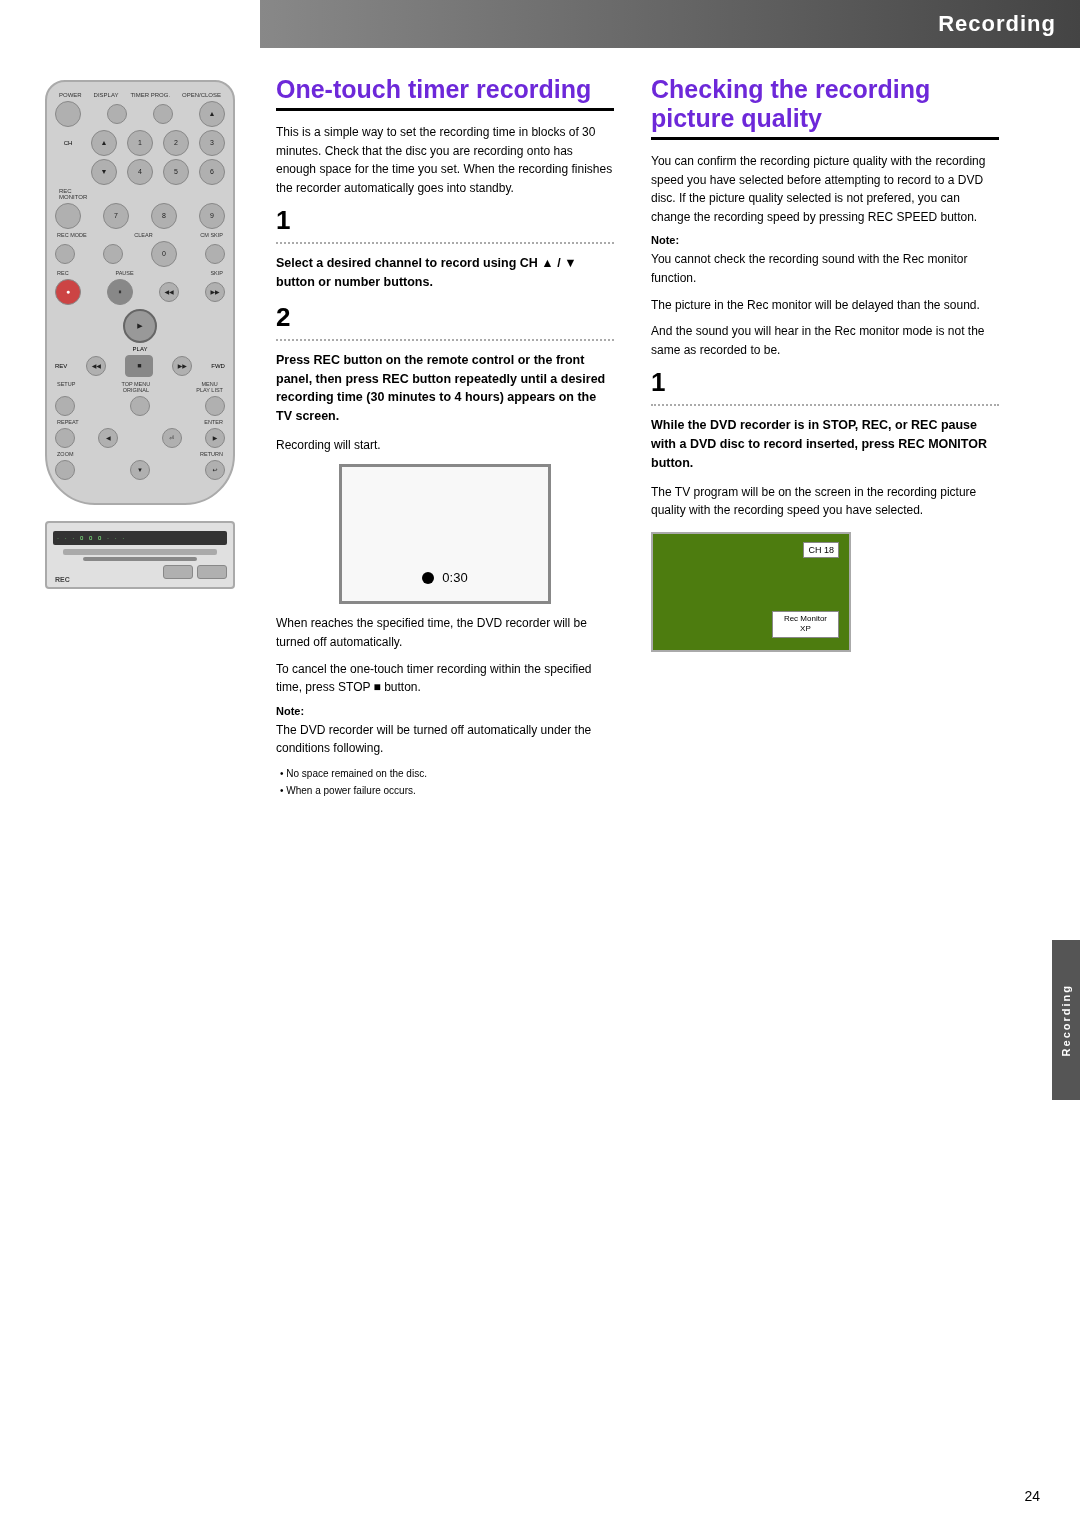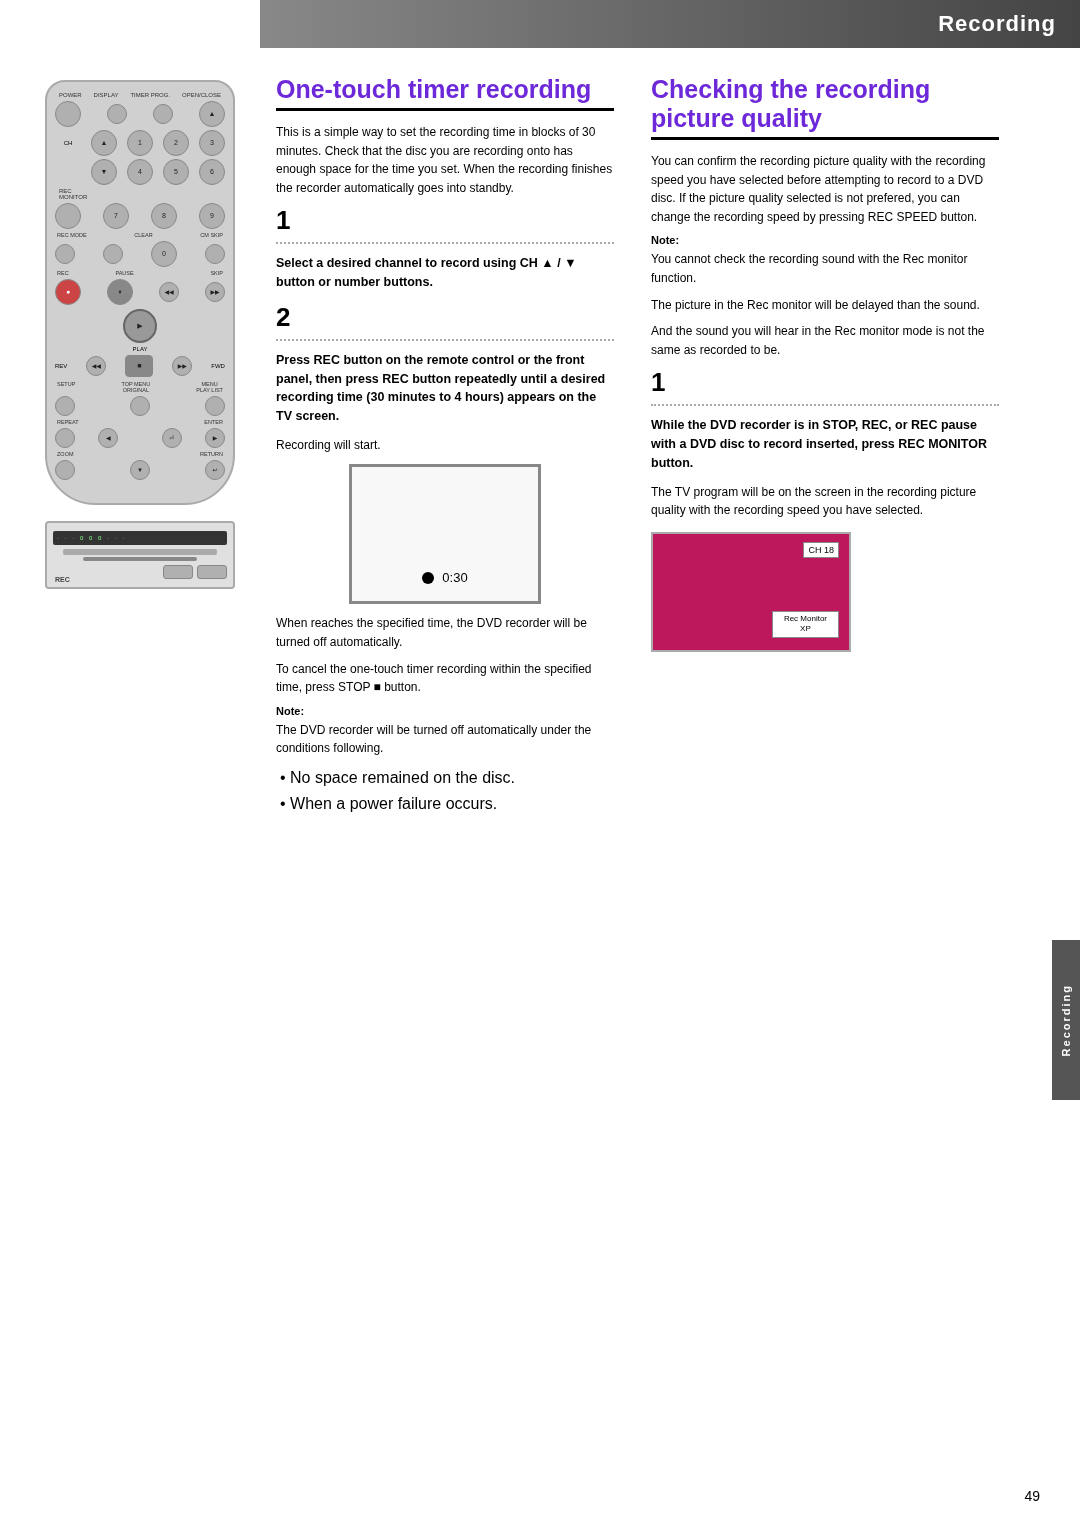--- a/index.html
+++ b/index.html
@@ -246,33 +246,33 @@
     }
 
     .note-label {
       font-weight: bold;
       font-size: 11px;
       margin-top: 8px;
       margin-bottom: 4px;
     }
 
     .bullet-item {
-      font-size: 16px;
+      font-size: 10px;
       line-height: 1.5;
       padding-left: 12px;
       text-indent: -8px;
       margin-bottom: 2px;
     }
     .bullet-item::before {
       content: '• ';
     }
 
     
     .tv-screen {
-      width: 192px;
+      width: 212px;
       height: 140px;
       border: 3px solid #888;
       background: #f8f8f8;
       margin: 10px auto;
       display: flex;
       align-items: flex-end;
       justify-content: center;
       padding-bottom: 16px;
       position: relative;
     }
@@ -289,21 +289,21 @@
       height: 12px;
       background: #000;
       border-radius: 50%;
     }
 
     
     .osd-screen {
       width: 200px;
       height: 120px;
       border: 2px solid #aaa;
-      background: #be185d;
+      background: #4d7c0f;
       margin: 12px 0;
       position: relative;
       padding: 6px;
     }
     .osd-ch {
       position: absolute;
       top: 8px;
       right: 10px;
       font-size: 9px;
       border: 1px solid #888;
@@ -521,13 +521,13 @@
 
   <div class="osd-screen">
     <div class="osd-ch">CH 18</div>
     <div class="osd-recmon">
       <span>Rec Monitor</span><br>
       <span>XP</span>
     </div>
   </div>
 </div>
 
-<div class="page-number">49</div>
+<div class="page-number">24</div>
 
 </body></html>

